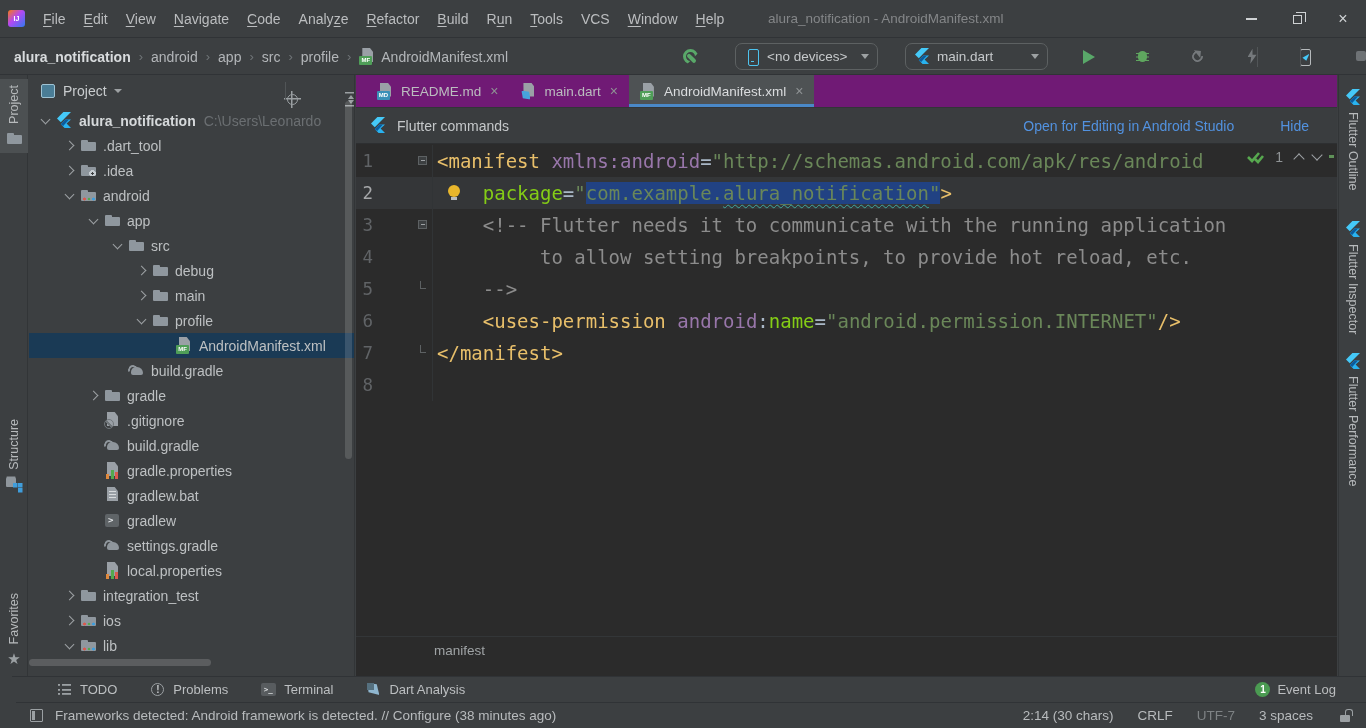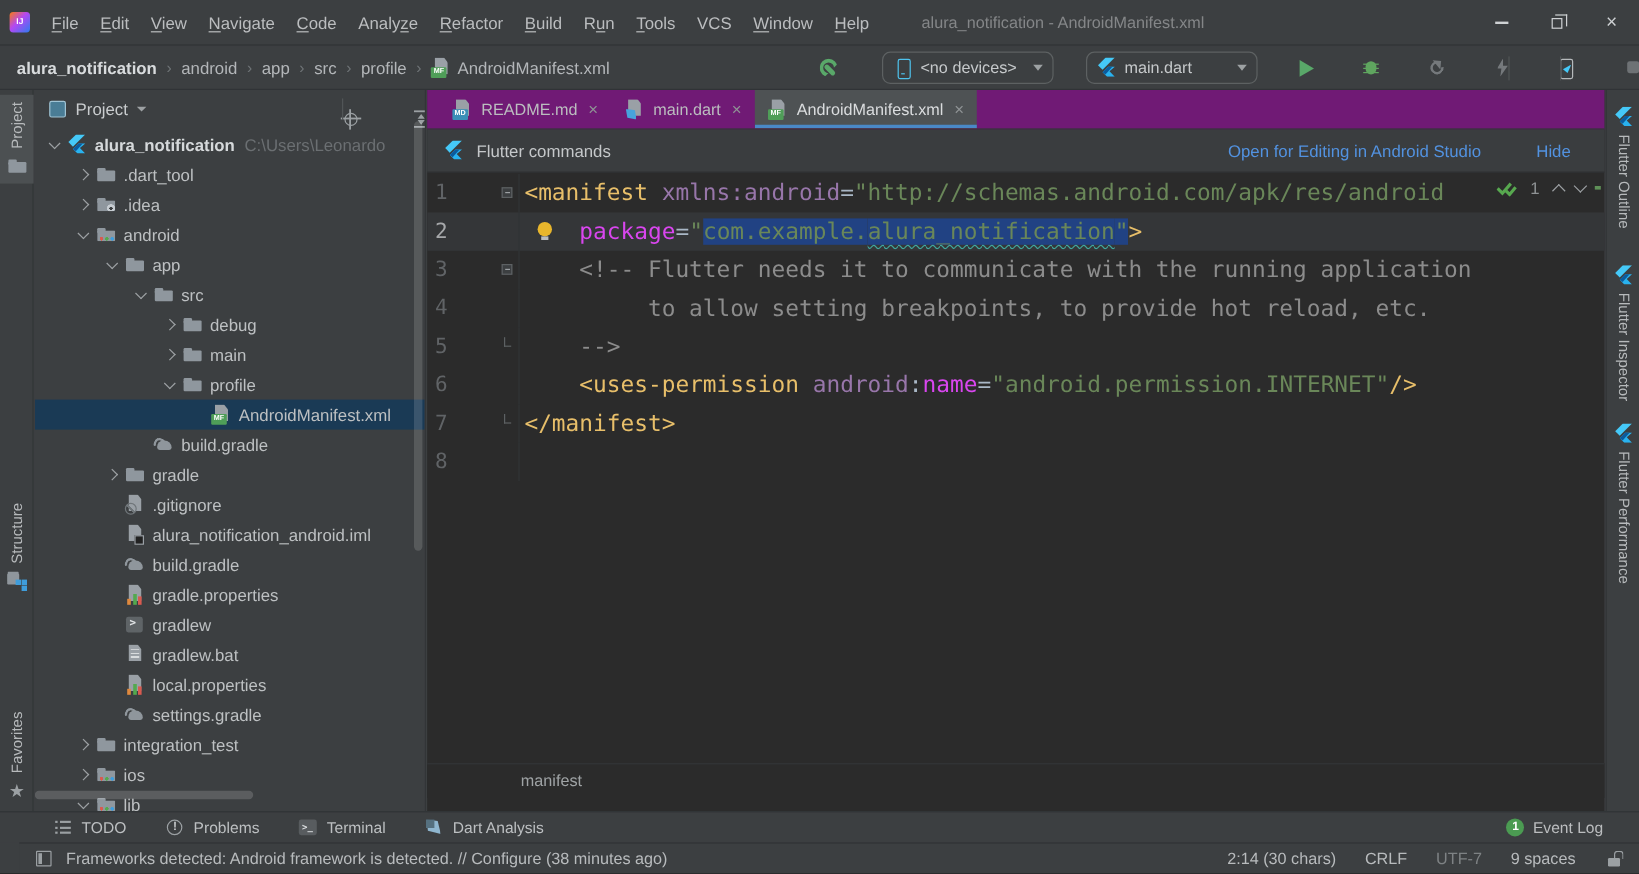--- a/index.html
+++ b/index.html
@@ -85,36 +85,36 @@
   .cline.cur{background:#343638}
   .gut{width:77px;flex:none;position:relative}
   .lnum{position:absolute;left:0;top:0;width:17px;text-align:right;color:#606366;font-size:17.5px}
   .cur .lnum{color:#a6a8aa}
   .fold{position:absolute;left:62px;top:11px;width:9px;height:9px}
   .fold.start{border:1px solid #5d6163;background:#3c3f41}
   .fold.start::after{content:"";position:absolute;left:1.5px;top:3px;width:4px;height:1px;background:#9da1a4}
   .fold.end{border-left:1px solid #5d6163;border-bottom:1px solid #5d6163;width:6px;height:8px;top:8px;left:64px}
   .gutline{position:absolute;left:76px;top:0;bottom:0;width:1px;background:#313436}
   .cc{position:relative;white-space:pre;padding-left:4px}
-  .tk.t{color:#e8bf6a}.tk.n{color:#9876aa}.tk.a{color:#d946ef}.tk.s{color:#6a8759}.tk.c{color:#8c8c8c}.tk.p{color:#a9b7c6}
+  .tk.t{color:#e8bf6a}.tk.n{color:#9876aa}.tk.a{color:#84cc16}.tk.s{color:#6a8759}.tk.c{color:#8c8c8c}.tk.p{color:#a9b7c6}
   .tk.sel{background:#214283}
   .tk.wavy{text-decoration:underline;text-decoration-style:wavy;text-decoration-color:#3fa79f;text-decoration-thickness:1px;text-underline-offset:4px}
   .bulb{position:absolute;left:14px;top:8px;width:14px;height:16px}
   .bulb::before{content:"";position:absolute;left:1px;top:0;width:12px;height:12px;border-radius:50%;background:#e8b62c}
   .bulb::after{content:"";position:absolute;left:4px;top:12px;width:6px;height:3px;background:#b9bcbe}
   .inspect{position:absolute;right:16px;top:4px;display:flex;align-items:center;gap:6px;color:#8f9395;font-size:14px}
   .inspect .chevs{display:flex;gap:10px;margin-left:6px}
   .ichev{width:8px;height:8px;border-right:1.7px solid #9da1a4;border-bottom:1.7px solid #9da1a4}
   .ichev.up{transform:rotate(-135deg);margin-top:4px}
   .ichev.down{transform:rotate(45deg)}
   .emark{position:absolute;right:3px;top:10px;width:5px;height:3px;background:#5f9158}
   .ebread{position:absolute;left:0;right:0;bottom:11px;height:29px;background:#2b2b2b;border-top:1px solid #333638;line-height:28px;padding-left:78px;color:#9fa3a5;font-size:13.5px}
 
   
-  .bbar{position:absolute;left:0;right:0;bottom:26px;height:26px;background:#3c3f41;border-top:1px solid #303336;display:flex;align-items:center;padding-left:44px;gap:32px;font-size:13px}
+  .bbar{position:absolute;left:12px;right:0;bottom:26px;height:26px;background:#3c3f41;border-top:1px solid #303336;display:flex;align-items:center;padding-left:44px;gap:32px;font-size:13px}
   .bitem{display:flex;align-items:center;gap:7px;color:#bcbfc1}
   .eventlog{position:absolute;right:30px;display:flex;align-items:center;gap:7px}
   .badge{width:15px;height:15px;border-radius:50%;background:#4b9b52;color:#fff;font:bold 10px/15px "Liberation Sans",sans-serif;text-align:center}
   .statusbar{position:absolute;left:16px;right:0;bottom:0;height:26px;background:#3c3f41;border-top:1px solid #303336;display:flex;align-items:center;padding:0 12px;gap:10px;font-size:13.5px;color:#b8bbbd}
   .sright{position:absolute;right:12px;display:flex;align-items:center;gap:24px}
   .dim{color:#7e8284}
 
   
   .ic{position:relative;display:inline-block;width:17px;height:17px;flex:none;vertical-align:middle}
   .ic svg{display:block}
@@ -380,52 +380,47 @@
             <span class="ic ic-folder"></span>
             <span class="tlabel">gradle</span>
           </div>
           <div class="trow" style="padding-left: 53px; text-align: right;">
             <span class="chev-slot"></span>
             <span class="ic ic-git"></span>
             <span class="tlabel">.gitignore</span>
           </div>
           <div class="trow" style="padding-left: 53px;">
             <span class="chev-slot"></span>
-            <span class="ic ic-iml"></span>
-            <span class="tlabel">alura_notification_android.iml</span>
-          </div>
-          <div class="trow" style="padding-left: 53px;">
-            <span class="chev-slot"></span>
             <span class="ic ic-gradle"></span>
             <span class="tlabel">build.gradle</span>
           </div>
           <div class="trow" style="padding-left: 53px;">
             <span class="chev-slot"></span>
             <span class="ic ic-props"></span>
             <span class="tlabel">gradle.properties</span>
           </div>
           <div class="trow" style="padding-left: 53px;">
             <span class="chev-slot"></span>
+            <span class="ic ic-textfile"></span>
+            <span class="tlabel">gradlew.bat</span>
+          </div>
+          <div class="trow" style="padding-left: 53px;">
+            <span class="chev-slot"></span>
             <span class="ic ic-console"></span>
             <span class="tlabel">gradlew</span>
           </div>
           <div class="trow" style="padding-left: 53px;">
             <span class="chev-slot"></span>
-            <span class="ic ic-textfile"></span>
-            <span class="tlabel">gradlew.bat</span>
+            <span class="ic ic-gradle"></span>
+            <span class="tlabel">settings.gradle</span>
           </div>
           <div class="trow" style="padding-left: 53px;">
             <span class="chev-slot"></span>
             <span class="ic ic-props"></span>
             <span class="tlabel">local.properties</span>
-          </div>
-          <div class="trow" style="padding-left: 53px;">
-            <span class="chev-slot"></span>
-            <span class="ic ic-gradle"></span>
-            <span class="tlabel">settings.gradle</span>
           </div>
           <div class="trow" style="padding-left: 29px; text-align: right;">
             <span class="chev-slot">
               <span class="chev right"></span>
             </span>
             <span class="ic ic-folder"></span>
             <span class="tlabel">integration_test</span>
           </div>
           <div class="trow" style="padding-left: 29px;">
             <span class="chev-slot">
@@ -615,17 +610,17 @@
     </div>
   </div>
 
   <div class="statusbar">
     <span class="ic ic-frameworks"></span>
     <span>Frameworks detected: Android framework is detected. // Configure (38 minutes ago)</span>
     <span class="sright">
       <span>2:14 (30 chars)</span>
       <span>CRLF</span>
       <span class="dim">UTF-7</span>
-      <span>9 spaces</span>
+      <span>3 spaces</span>
       <span class="ic ic-lock"></span>
     </span>
   </div>
 </div>
 
 </body></html>

